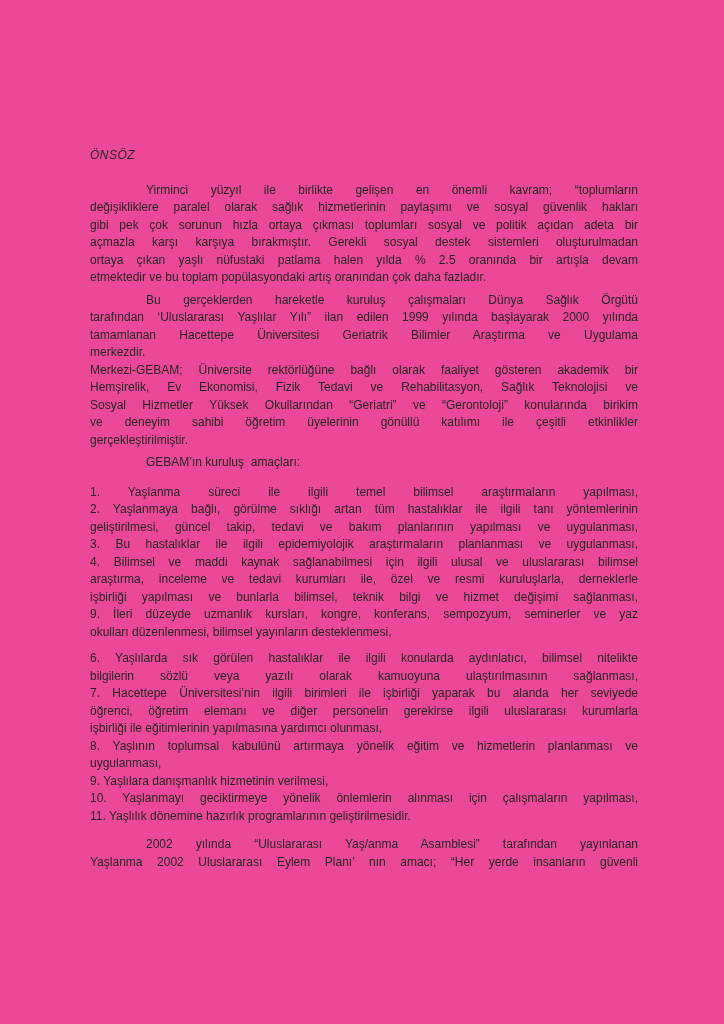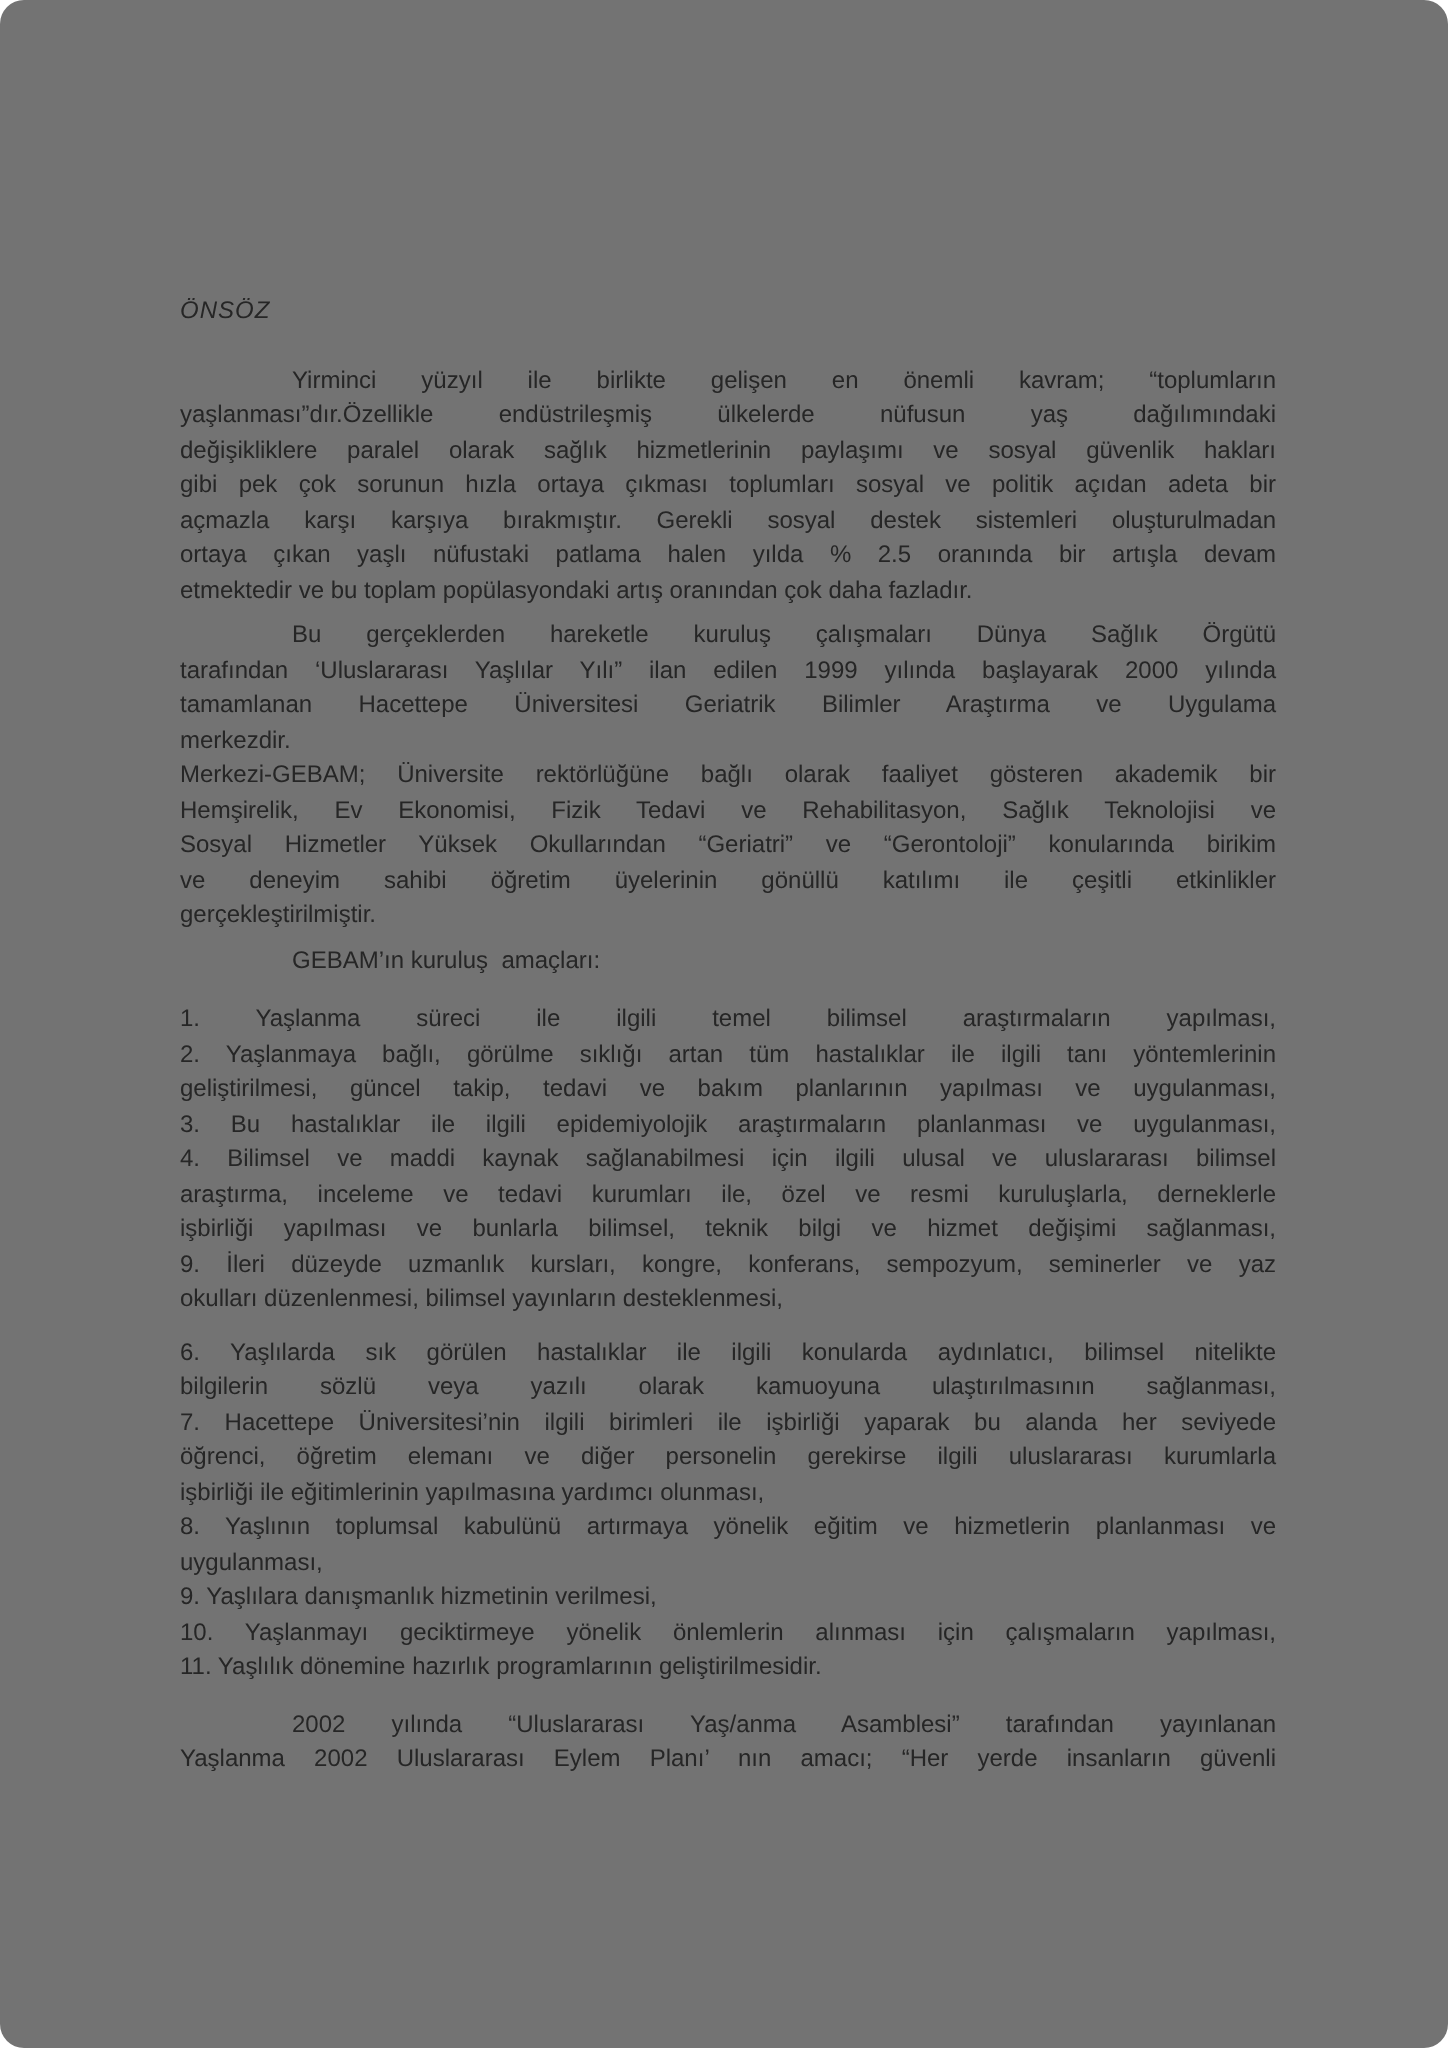--- a/index.html
+++ b/index.html
@@ -4,25 +4,24 @@
 <style>
   html, body {
     margin: 0;
     padding: 0;
     background: #ffffff;
   }
   .page {
     position: relative;
     width: 724px;
     height: 1024px;
-    background: #737373;
+    background: #ec4899;
     overflow: hidden;
     font-family: "Liberation Sans", "DejaVu Sans", sans-serif;
     color: #262626;
-    border-radius: 12px;
   }
   .content {
     position: absolute;
     left: 90px;
     top: 147px;
     width: 548px;
     font-size: 12px;
     line-height: 17.5px;
   }
   .doc-title {
@@ -51,21 +50,20 @@
 </style>
 </head>
 <body>
 
 <div class="page" data-name="document-page">
   <div class="content" data-name="document-body">
     <div class="doc-title" data-name="page-title">ÖNSÖZ</div>
 
   <div class="block" data-name="paragraph-intro">
         <div class="line ind" data-name="text-line">Yirminci yüzyıl ile birlikte gelişen en önemli kavram; “toplumların</div>
-        <div class="line" data-name="text-line">yaşlanması”dır.Özellikle endüstrileşmiş ülkelerde nüfusun yaş dağılımındaki</div>
         <div class="line" data-name="text-line">değişikliklere paralel olarak sağlık hizmetlerinin paylaşımı ve sosyal güvenlik hakları</div>
         <div class="line" data-name="text-line">gibi pek çok sorunun hızla ortaya çıkması toplumları sosyal ve politik açıdan adeta bir</div>
         <div class="line" data-name="text-line">açmazla karşı karşıya bırakmıştır. Gerekli sosyal destek sistemleri oluşturulmadan</div>
         <div class="line" data-name="text-line">ortaya çıkan yaşlı nüfustaki patlama halen yılda % 2.5 oranında bir artışla devam</div>
         <div class="line noj" data-name="text-line">etmektedir ve bu toplam popülasyondaki artış oranından çok daha fazladır.</div>
       </div>
       <div class="block" data-name="paragraph-gebam">
         <div class="line ind" data-name="text-line">Bu gerçeklerden hareketle kuruluş çalışmaları Dünya Sağlık Örgütü</div>
         <div class="line" data-name="text-line">tarafından ‘Uluslararası Yaşlılar Yılı” ilan edilen 1999 yılında başlayarak 2000 yılında</div>
         <div class="line" data-name="text-line">tamamlanan Hacettepe Üniversitesi Geriatrik Bilimler Araştırma ve Uygulama</div>

